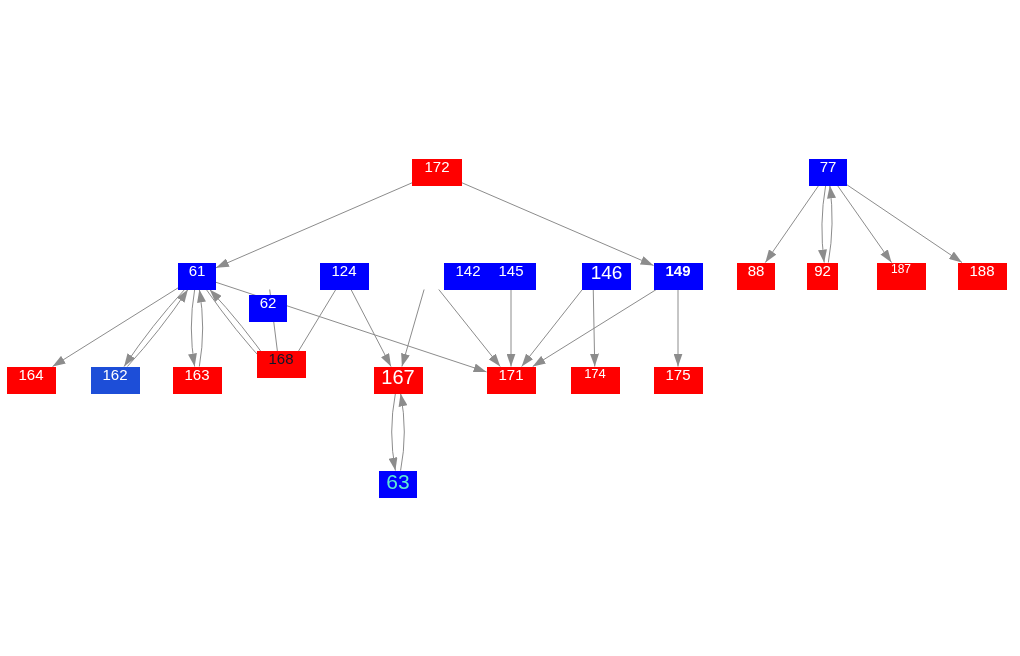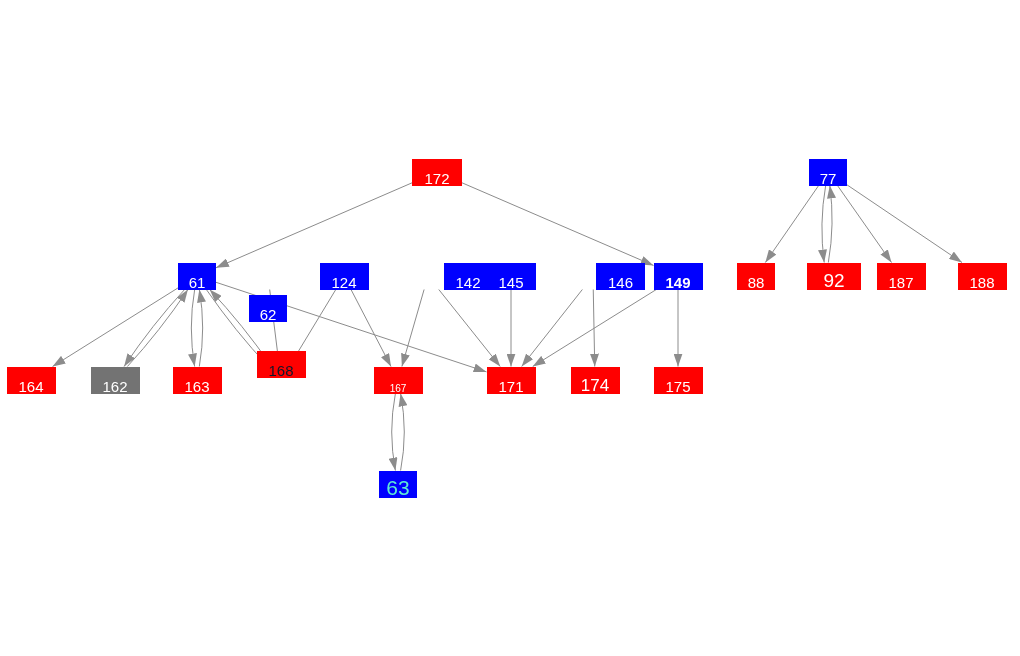--- a/index.html
+++ b/index.html
@@ -16,21 +16,21 @@
   }
   #edge-layer {
     position: absolute;
     left: 0; top: 0;
     z-index: 1;
   }
   .graph-node {
     position: absolute;
     z-index: 2;
     display: flex;
-    align-items: flex-end;
+    align-items: flex-start;
     justify-content: center;
     color: #ffffff;
     font-size: 15px;
     line-height: 1;
     box-sizing: border-box;
     user-select: none;
   }
 </style>
 </head>
 <body>
@@ -84,57 +84,57 @@
     </div>
     <div class="graph-node" style="left: 319.5px; top: 262.5px; width: 49px; height: 27px; background: rgb(0, 0, 255); color: rgb(255, 255, 255); font-size: 15px;">
       <span>124</span>
     </div>
     <div class="graph-node" style="left: 403.5px; top: 262.5px; width: 49px; height: 27px; background: rgb(0, 0, 255); color: rgb(255, 255, 255); font-size: 15px; margin-left: 40px;">
       <span>142</span>
     </div>
     <div class="graph-node" style="left: 486.5px; top: 262.5px; width: 49px; height: 27px; background: rgb(0, 0, 255); color: rgb(255, 255, 255); font-size: 15px;">
       <span>145</span>
     </div>
-    <div class="graph-node" style="left: 596px; top: 262.5px; width: 49px; height: 27px; background: rgb(0, 0, 255); color: rgb(255, 255, 255); font-size: 15px;">
+    <div class="graph-node" style="left: 582px; top: 262.5px; width: 49px; height: 27px; background: rgb(0, 0, 255); color: rgb(255, 255, 255); font-size: 19px;">
       <span>146</span>
     </div>
     <div class="graph-node" style="left: 653.5px; top: 262.5px; width: 49px; height: 27px; background: rgb(0, 0, 255); color: rgb(255, 255, 255); font-size: 15px; font-weight: bold;">
       <span>149</span>
     </div>
     <div class="graph-node" style="left: 737px; top: 262.5px; width: 38px; height: 27px; background: rgb(255, 0, 0); color: rgb(255, 255, 255); font-size: 15px;">
       <span>88</span>
     </div>
-    <div class="graph-node" style="left: 807px; top: 262.5px; width: 54px; height: 27px; background: rgb(255, 0, 0); color: rgb(255, 255, 255); font-size: 19px;">
+    <div class="graph-node" style="left: 807px; top: 262.5px; width: 31px; height: 27px; background: rgb(255, 0, 0); color: rgb(255, 255, 255); font-size: 15px;">
       <span>92</span>
     </div>
-    <div class="graph-node" style="left: 876.5px; top: 262.5px; width: 49px; height: 27px; background: rgb(255, 0, 0); color: rgb(255, 255, 255); font-size: 15px;">
+    <div class="graph-node" style="left: 876.5px; top: 262.5px; width: 49px; height: 27px; background: rgb(255, 0, 0); color: rgb(255, 255, 255); font-size: 12px;">
       <span>187</span>
     </div>
     <div class="graph-node" style="left: 957.5px; top: 262.5px; width: 49px; height: 27px; background: rgb(255, 0, 0); color: rgb(255, 255, 255); font-size: 15px;">
       <span>188</span>
     </div>
     <div class="graph-node" style="left: 6.5px; top: 366.5px; width: 49px; height: 27px; background: rgb(255, 0, 0); color: rgb(255, 255, 255); font-size: 15px;">
       <span>164</span>
     </div>
-    <div class="graph-node" style="left: 90.5px; top: 366.5px; width: 49px; height: 27px; background: #737373; color: rgb(255, 255, 255); font-size: 15px;">
+    <div class="graph-node" style="left: 90.5px; top: 366.5px; width: 49px; height: 27px; background: #1d4ed8; color: rgb(255, 255, 255); font-size: 15px;">
       <span>162</span>
     </div>
     <div class="graph-node" style="left: 172.5px; top: 366.5px; width: 49px; height: 27px; background: rgb(255, 0, 0); color: rgb(255, 255, 255); font-size: 15px;">
       <span>163</span>
     </div>
     <div class="graph-node" style="left: 256.5px; top: 351px; width: 49px; height: 27px; background: rgb(255, 0, 0); color: #0f172a; font-size: 15px;">
       <span>168</span>
     </div>
-    <div class="graph-node" style="left: 373.5px; top: 366.5px; width: 49px; height: 27px; background: rgb(255, 0, 0); color: rgb(255, 255, 255); font-size: 10px;">
+    <div class="graph-node" style="left: 373.5px; top: 366.5px; width: 49px; height: 27px; background: rgb(255, 0, 0); color: rgb(255, 255, 255); font-size: 20px;">
       <span>167</span>
     </div>
     <div class="graph-node" style="left: 486.5px; top: 366.5px; width: 49px; height: 27px; background: rgb(255, 0, 0); color: rgb(255, 255, 255); font-size: 15px;">
       <span>171</span>
     </div>
-    <div class="graph-node" style="left: 570.5px; top: 366.5px; width: 49px; height: 27px; background: rgb(255, 0, 0); color: rgb(255, 255, 255); font-size: 17px;">
+    <div class="graph-node" style="left: 570.5px; top: 366.5px; width: 49px; height: 27px; background: rgb(255, 0, 0); color: rgb(255, 255, 255); font-size: 13px;">
       <span>174</span>
     </div>
     <div class="graph-node" style="left: 653.5px; top: 366.5px; width: 49px; height: 27px; background: rgb(255, 0, 0); color: rgb(255, 255, 255); font-size: 15px;">
       <span>175</span>
     </div>
     <div class="graph-node" style="left: 379px; top: 470.5px; width: 38px; height: 27px; background: rgb(0, 0, 255); color: #5eead4; font-size: 21px;">
       <span>63</span>
     </div>
   </div>
 

